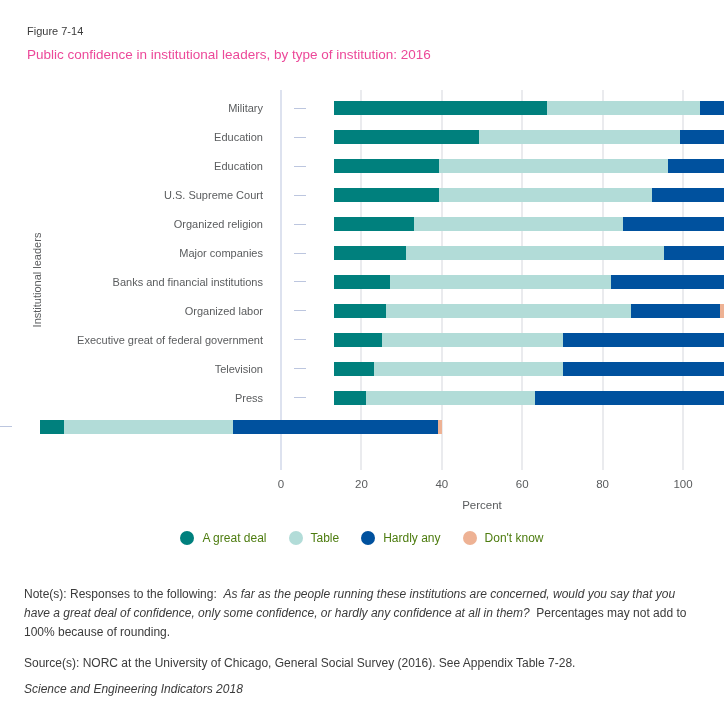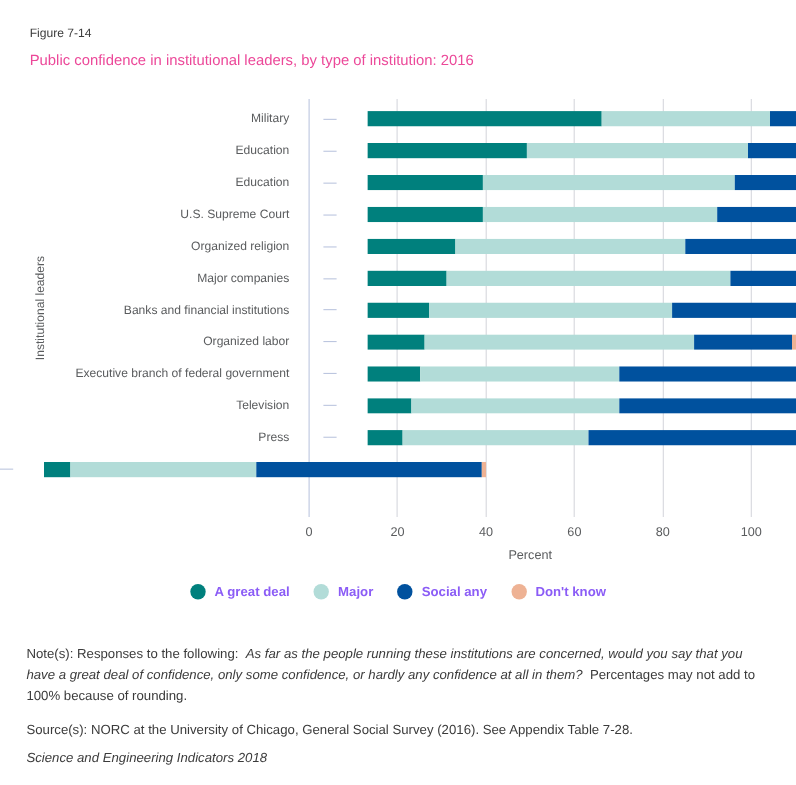--- a/index.html
+++ b/index.html
@@ -50,21 +50,21 @@
     text-align: center; font-size: 11.5px; color: #5a5c5e;
   }
 
   
   .legend {
     margin-top: 16px; display: flex; justify-content: center;
     align-items: center; gap: 22px;
   }
   .legend-item { display: inline-flex; align-items: center; gap: 8px; }
   .swatch { width: 14px; height: 14px; border-radius: 50%; display: inline-block; }
-  .legend-label { font-size: 12px; font-weight: 700; color: #8b5cf6; }
+  .legend-label { font-size: 12px; font-weight: 400; color: #4d7c0f; }
 
   
   .notes { margin: 40px 0 0 24px; width: 678px; font-size: 12px; line-height: 1.58; color: #3b3b3b; }
   .notes .i { font-style: italic; }
   .source { margin: 14px 0 0 24px; font-size: 12px; color: #3b3b3b; }
   .footer { margin: 12px 0 0 24px; font-size: 12px; font-style: italic; color: #3b3b3b; }
 </style>
 </head>
 <body>
 
@@ -154,21 +154,21 @@
           <span class="row-label">Organized labor</span>
           <span class="row-tick"></span>
           <div class="row-track">
             <span class="seg" style="width: 13%; background: rgb(0, 128, 125);"></span>
             <span class="seg" style="width: 61%; background: rgb(178, 220, 216);"></span>
             <span class="seg" style="width: 22%; background: rgb(0, 81, 158);"></span>
             <span class="seg" style="width: 4%; background: rgb(238, 178, 148);"></span>
           </div>
         </div>
         <div class="row">
-          <span class="row-label">Executive branch of federal government</span>
+          <span class="row-label">Executive great of federal government</span>
           <span class="row-tick"></span>
           <div class="row-track">
             <span class="seg" style="width: 12%; background: rgb(0, 128, 125);"></span>
             <span class="seg" style="width: 45%; background: rgb(178, 220, 216);"></span>
             <span class="seg" style="width: 41%; background: rgb(0, 81, 158);"></span>
             <span class="seg" style="width: 2%; background: rgb(238, 178, 148);"></span>
           </div>
         </div>
         <div class="row">
           <span class="row-label">Television</span>
@@ -211,25 +211,25 @@
     <div class="x-axis-title">Percent</div>
   </div>
 
   <div class="legend" id="legend">
       <span class="legend-item">
         <span class="swatch" style="background: rgb(0, 128, 125);"></span>
         <span class="legend-label">A great deal</span>
       </span>
       <span class="legend-item">
         <span class="swatch" style="background: rgb(178, 220, 216);"></span>
-        <span class="legend-label">Major</span>
+        <span class="legend-label">Table</span>
       </span>
       <span class="legend-item">
         <span class="swatch" style="background: rgb(0, 81, 158);"></span>
-        <span class="legend-label">Social any</span>
+        <span class="legend-label">Hardly any</span>
       </span>
       <span class="legend-item">
         <span class="swatch" style="background: rgb(238, 178, 148);"></span>
         <span class="legend-label">Don't know</span>
       </span>
     </div>
 
   <div class="notes">
     <span>Note(s): Responses to the following:&nbsp; </span><span class="i">As far as the people running these institutions are concerned, would you say that you have a great deal of confidence, only some confidence, or hardly any confidence at all in them?</span><span>&nbsp; Percentages may not add to 100% because of rounding.</span>
   </div>

